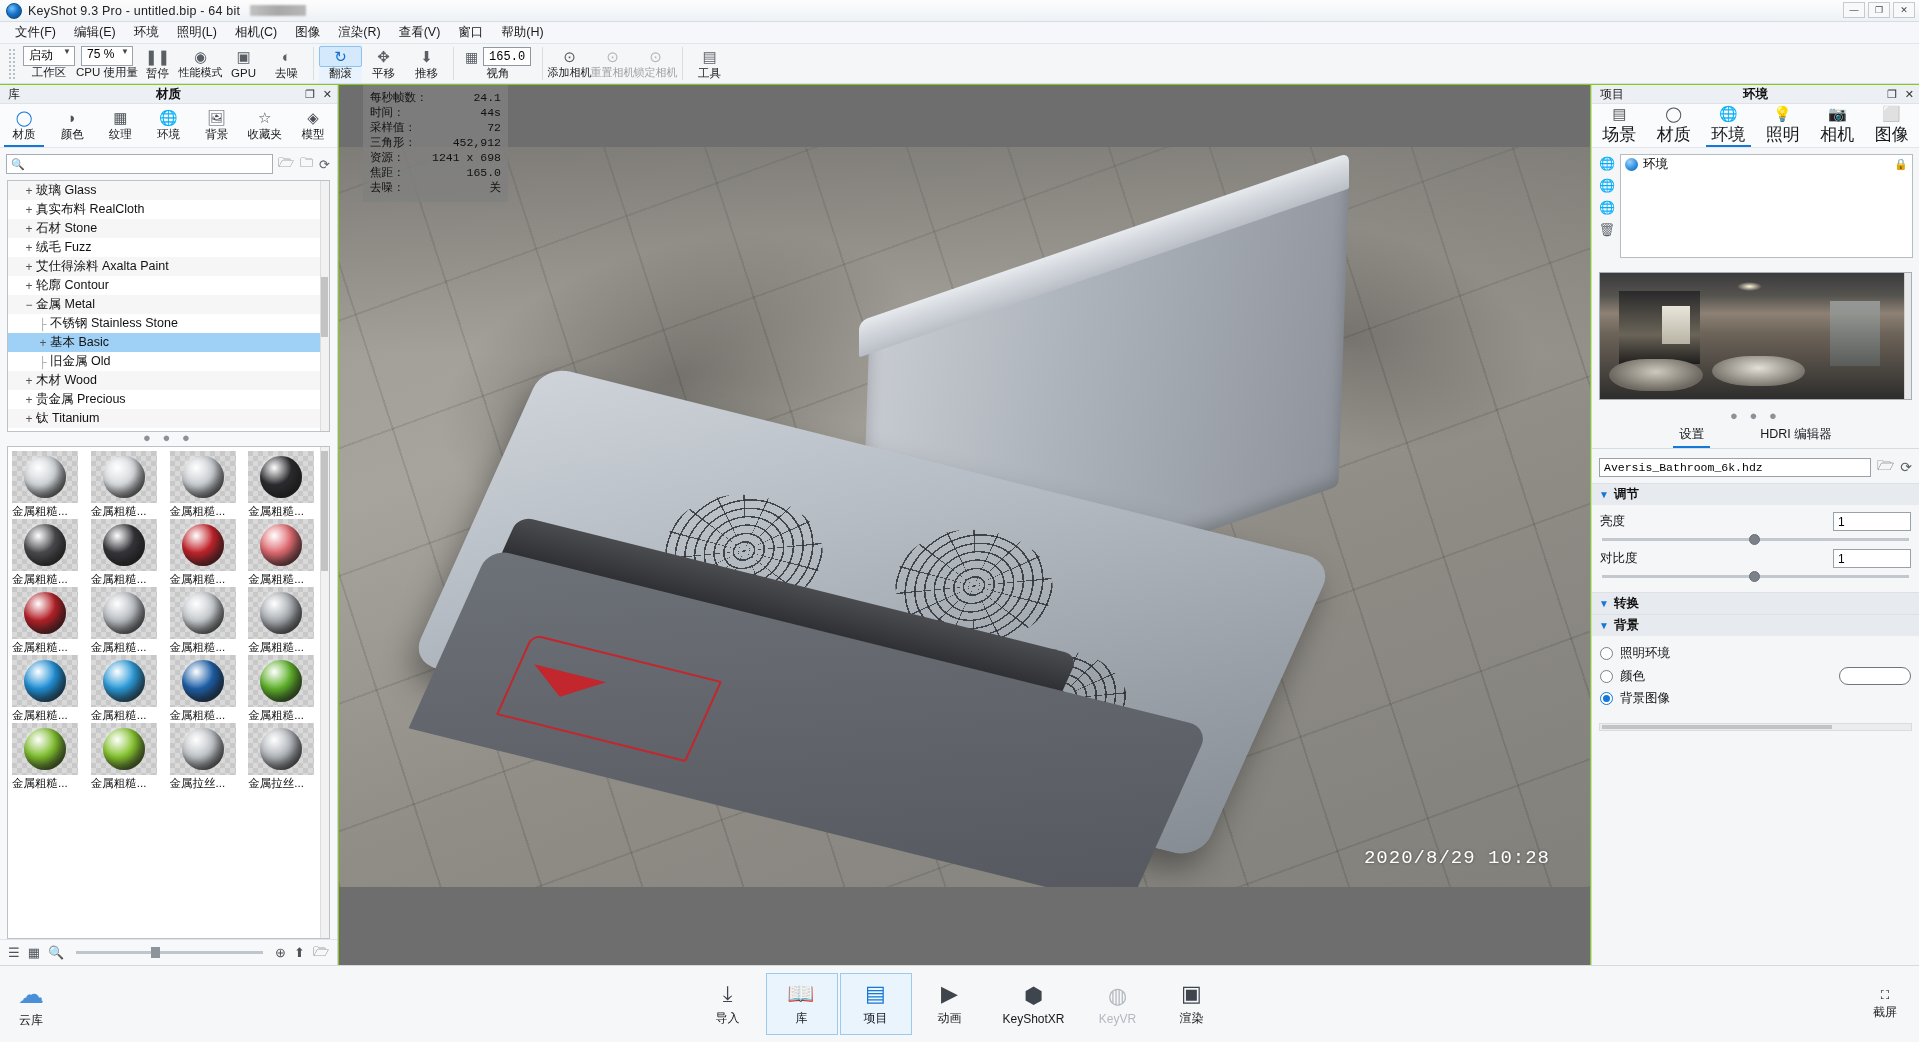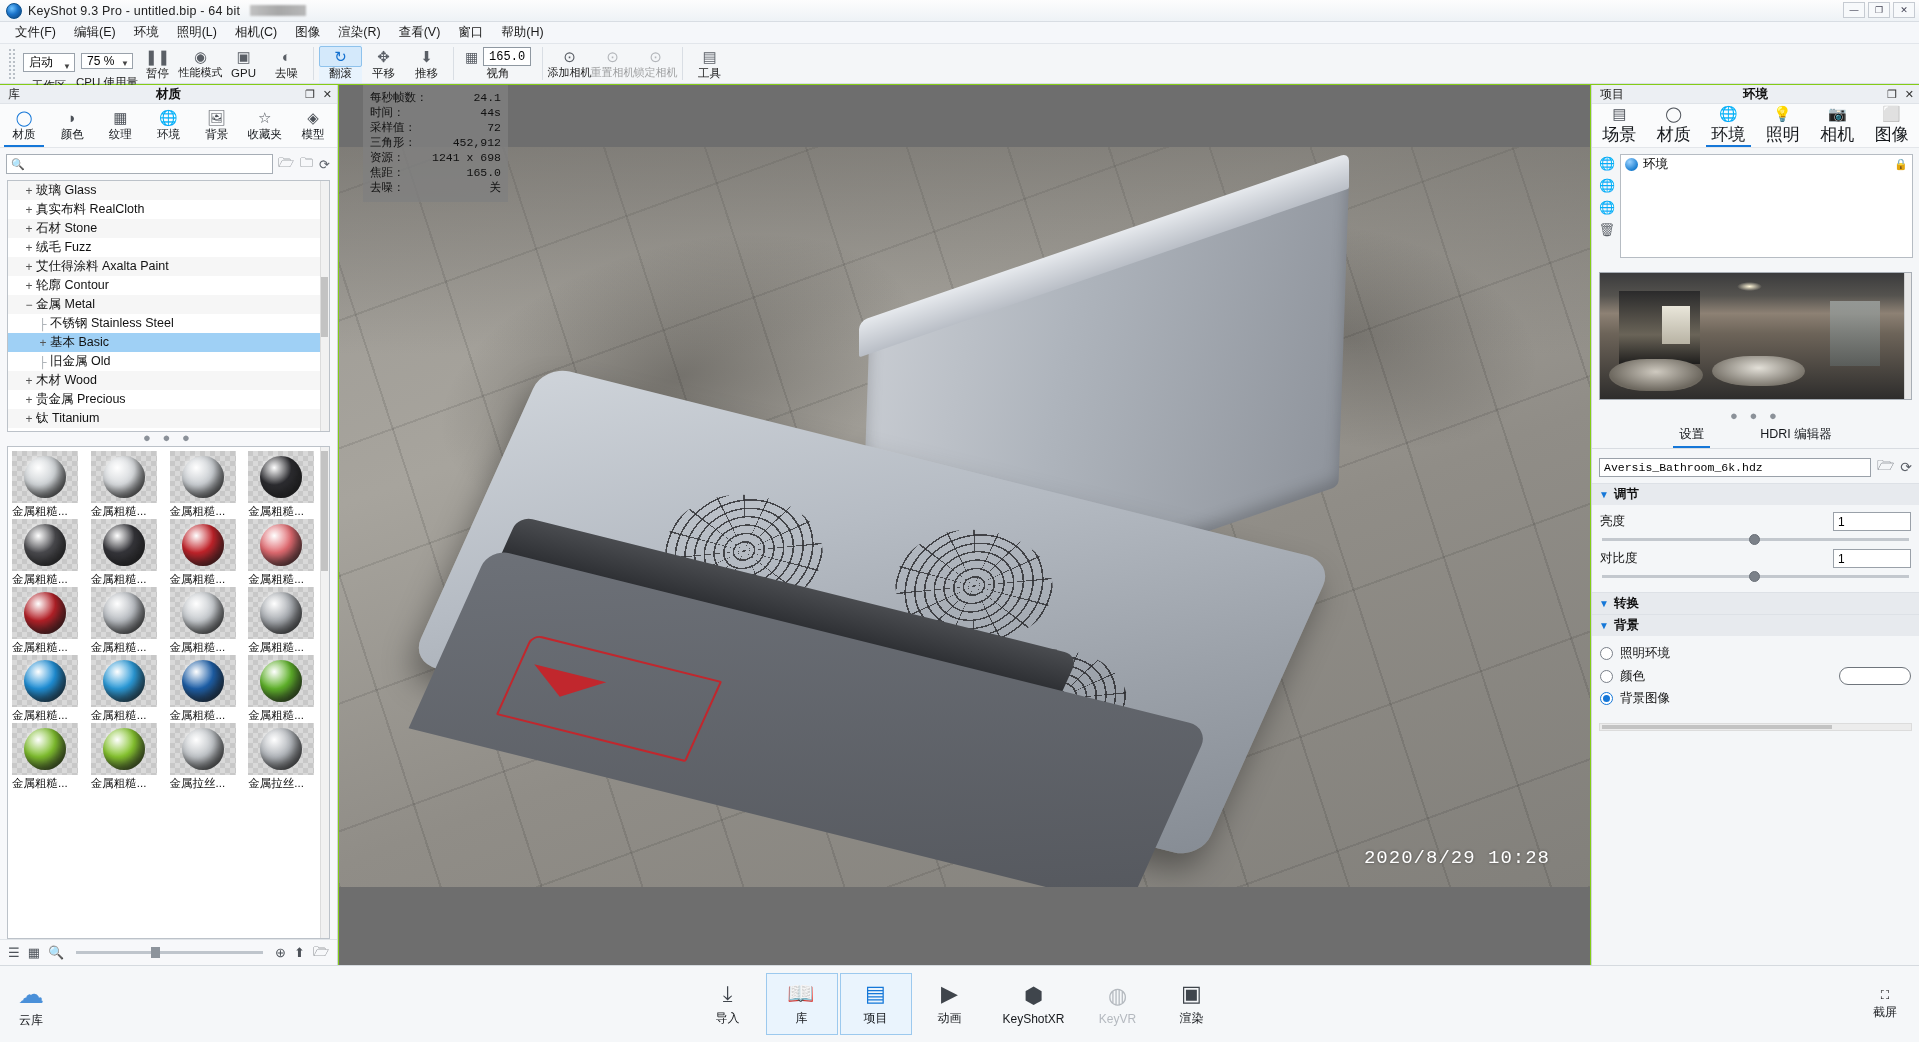--- a/index.html
+++ b/index.html
@@ -70,22 +70,22 @@
     font-size: 15px; color: #5a5f66; width: 100%;
   }
   .tblabel { font-size: 11.5px; color: #1c1c1c; line-height: 1.05; text-align: center;
     white-space: nowrap; }
   .tblabel.two { line-height: .95; font-size: 11px; }
   .tbitem.active .tbicon { background: #d4e9fb; border: 1px solid #8ec2ec; border-radius: 2px; color:#1471d0; }
   .tbitem.active { background: #e8f3fd; }
 
   .tbselect {
     align-self: center; height: 20px; min-width: 52px; border: 1px solid #9aa2ab;
-    background: #fff; display: flex; align-items: flex-end; justify-content: space-between;
-    padding: 0 3px 0 5px; font-size: 12px; margin: 7px 2px;
+    background: #fff; display: flex; align-items: flex-start; justify-content: space-between;
+    padding: 0 3px 0 5px; font-size: 12px; margin: 0 2px;
   }
   .tbselect .caret { font-size: 8px; color: #444; margin-left: 4px; }
   .tbnum {
     height: 19px; width: 48px; border: 1px solid #8f98a1; background: #fff;
     font-family: "Liberation Mono", monospace; font-size: 12px;
     display: flex; align-items: center; justify-content: center;
   }
 
   
   .libpanel {
@@ -582,21 +582,21 @@
           <div class="treerow">
             <span class="tw-exp">+</span>
             <span>轮廓 Contour</span>
           </div>
           <div class="treerow">
             <span class="tw-exp">−</span>
             <span>金属 Metal</span>
           </div>
           <div class="treerow tw-child">
             <span class="tw-dash">├</span>
-            <span>不锈钢 Stainless Steel</span>
+            <span>不锈钢 Stainless Stone</span>
           </div>
           <div class="treerow sel tw-child">
             <span class="tw-exp">+</span>
             <span>基本 Basic</span>
           </div>
           <div class="treerow tw-child">
             <span class="tw-dash">├</span>
             <span>旧金属 Old</span>
           </div>
           <div class="treerow">

